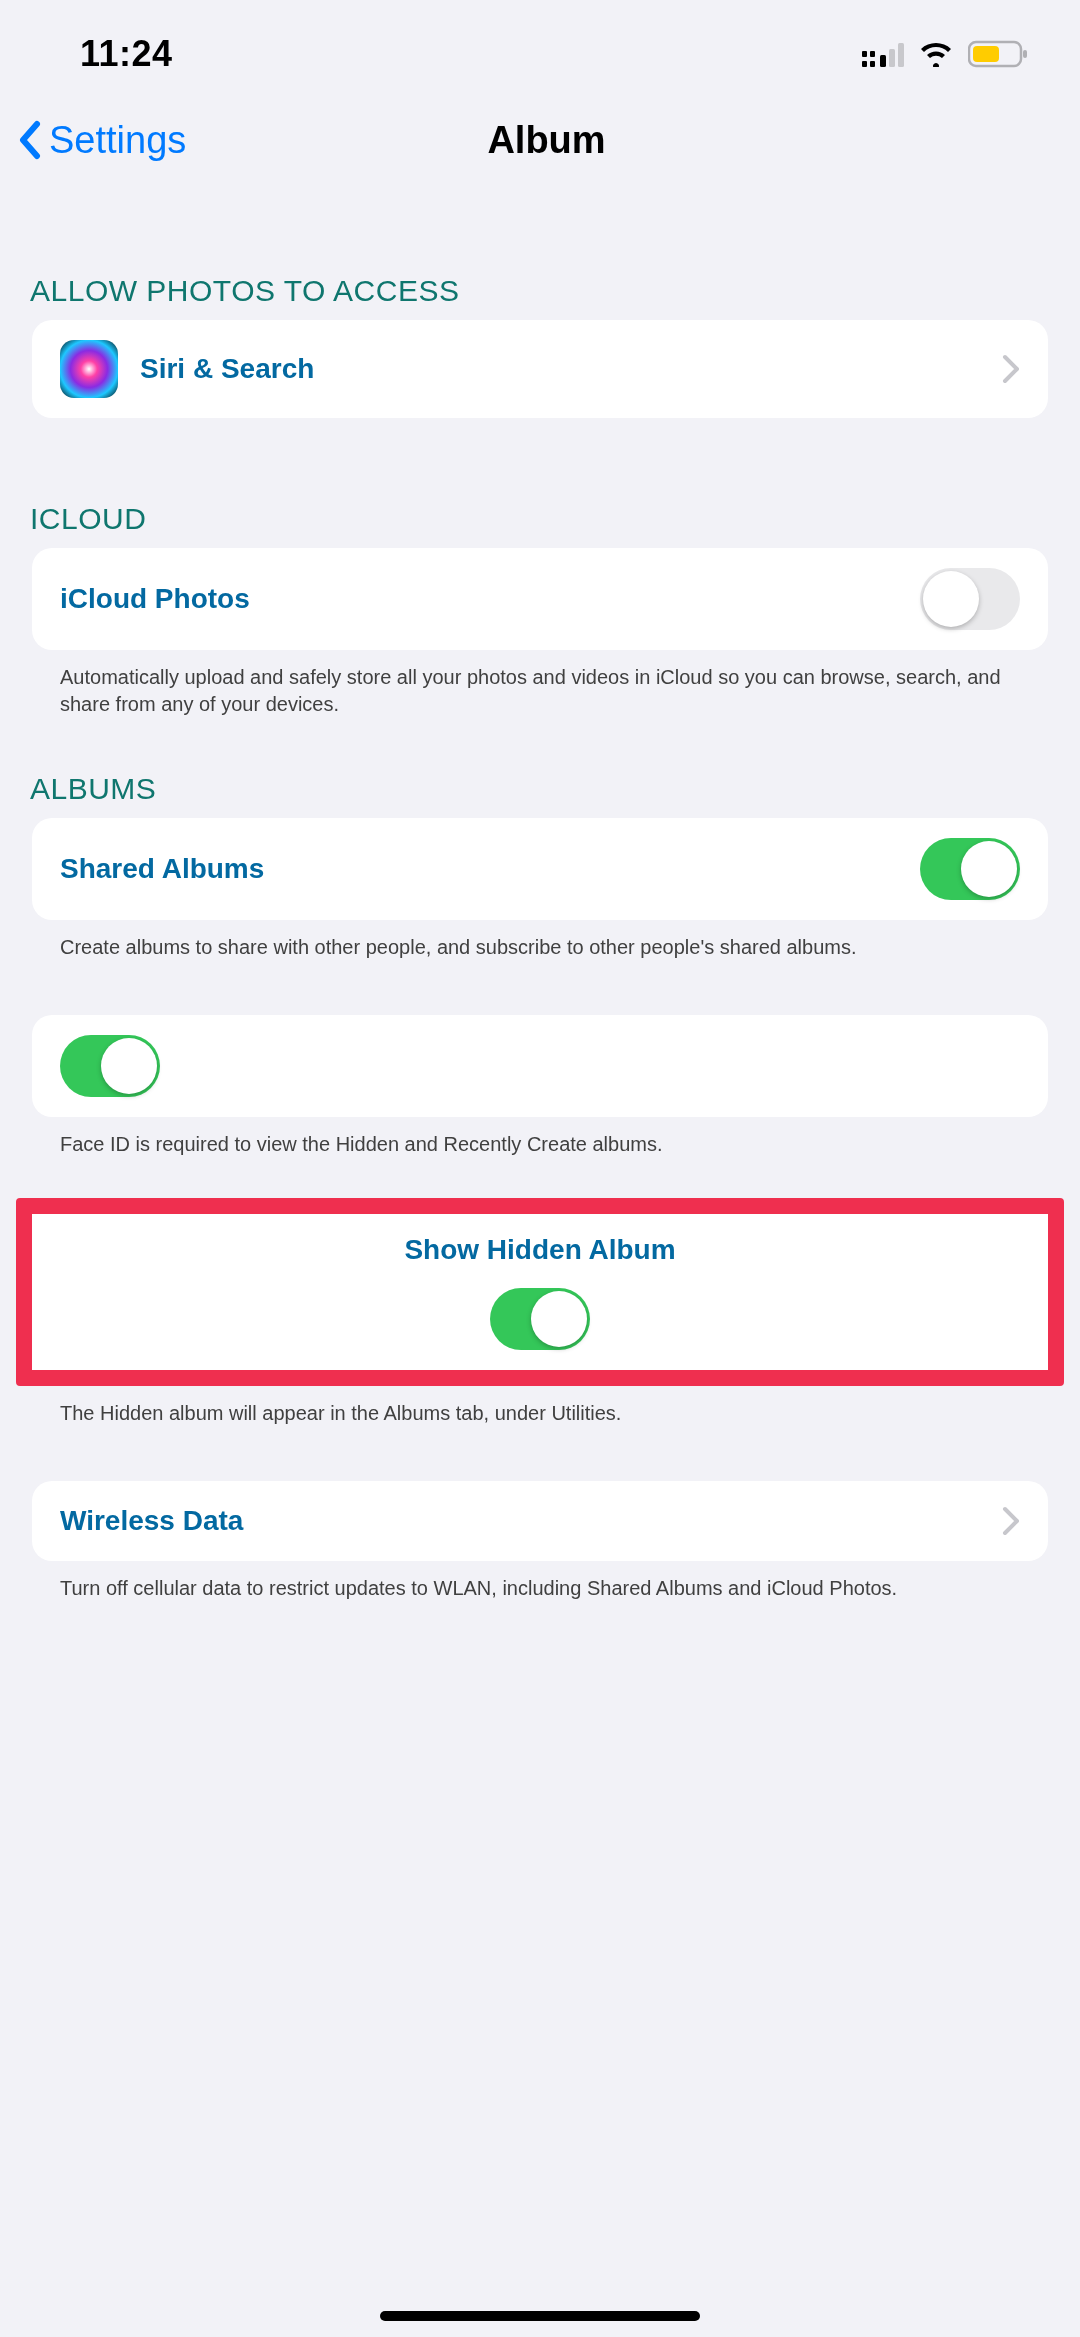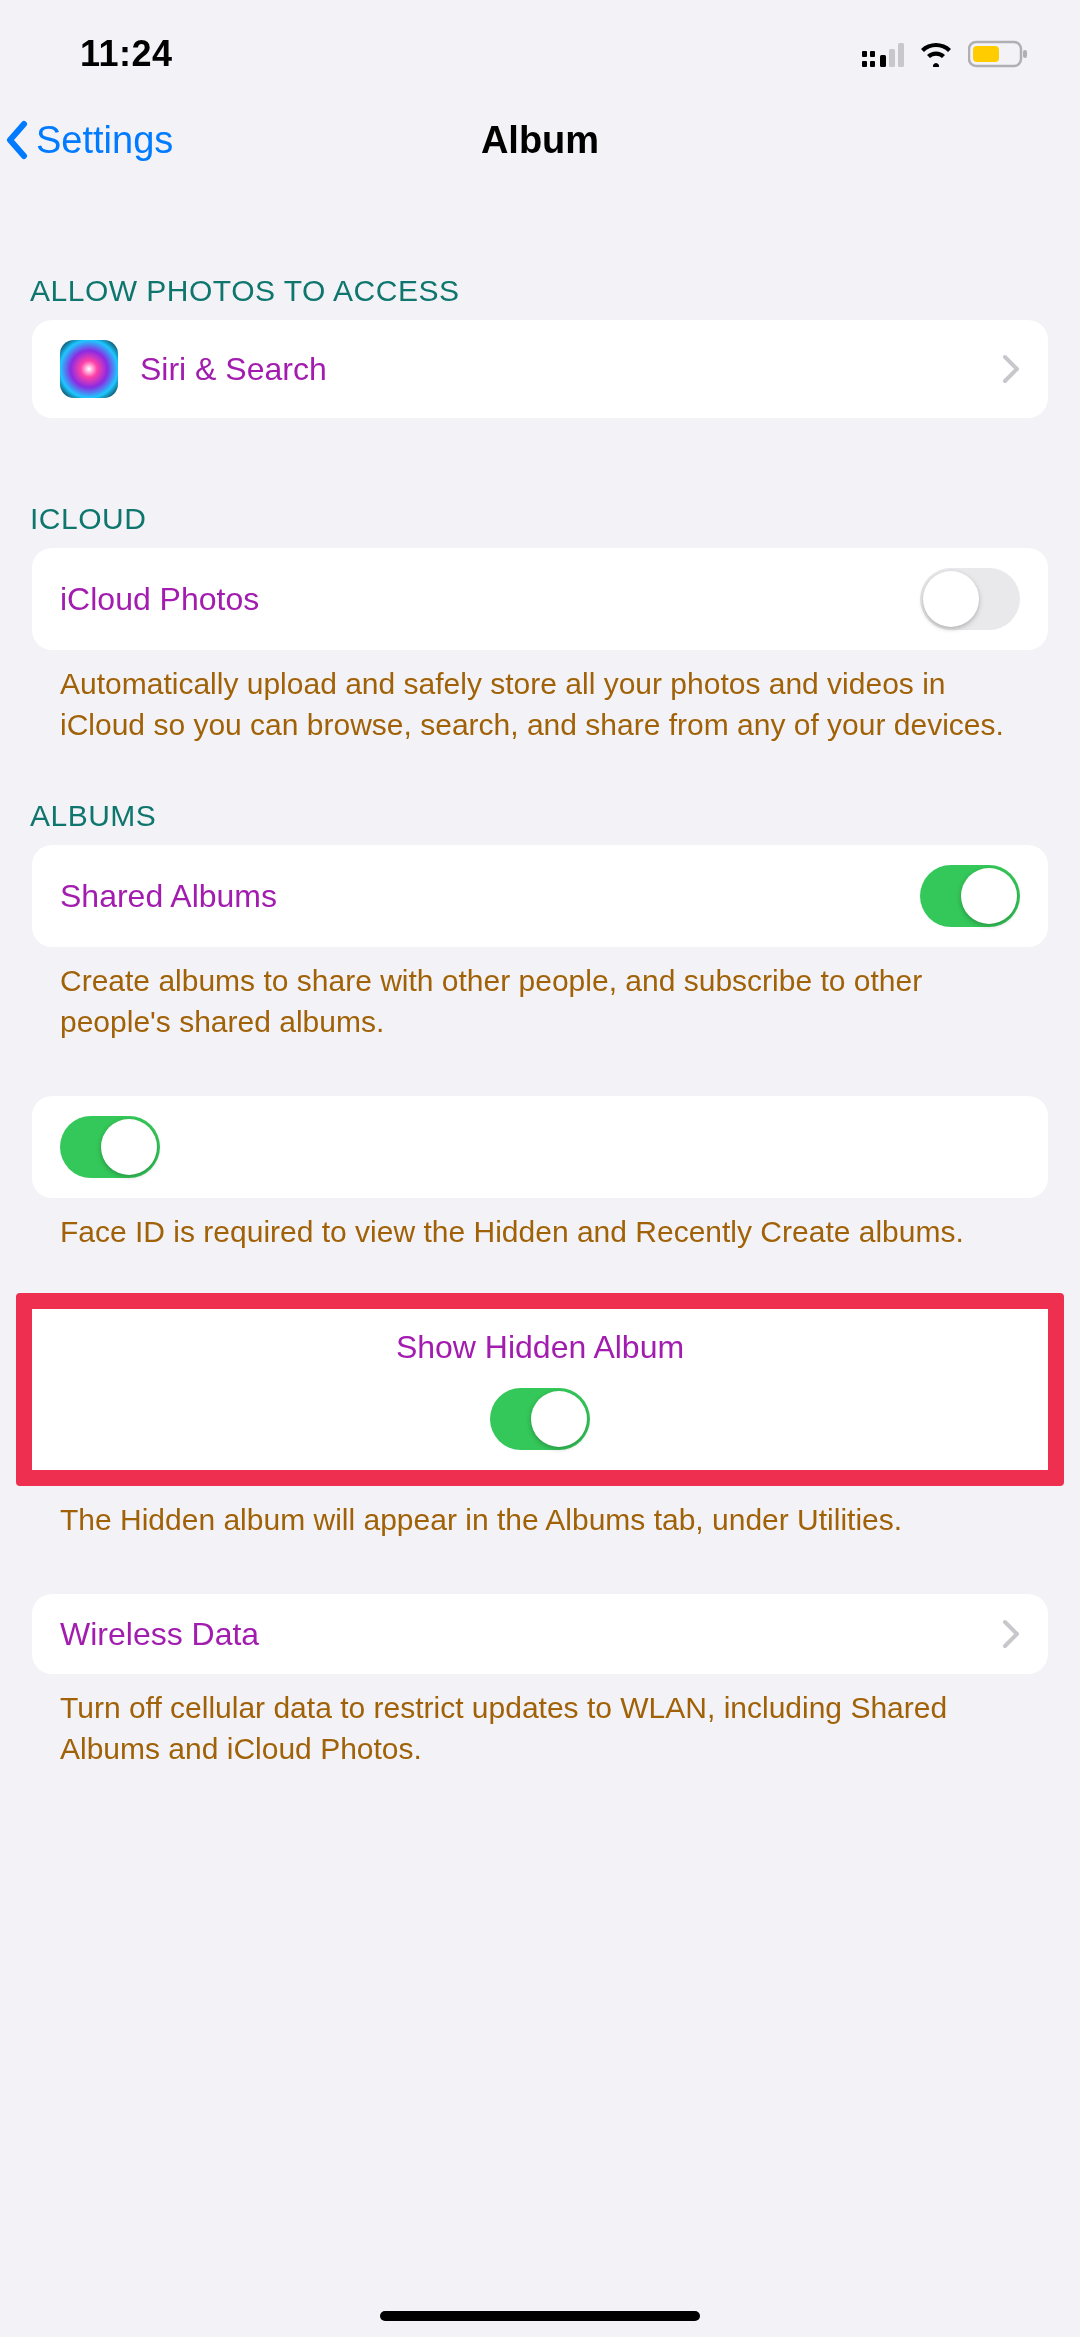--- a/index.html
+++ b/index.html
@@ -28,20 +28,21 @@
     display: flex;
     align-items: center;
     gap: 14px;
   }
   .nav-bar {
     display: flex;
     align-items: center;
     height: 100px;
     position: relative;
     padding: 0 4px;
+    margin-left: 13px;
   }
   .back-btn {
     display: flex;
     align-items: center;
     gap: 6px;
     color: #007aff;
     font-size: 38px;
     font-weight: 400;
   }
   .nav-title {
@@ -52,42 +53,42 @@
     font-weight: 600;
   }
   .section-header {
     padding: 0 60px 12px 30px;
     font-size: 30px;
     color: #0f766e;
     letter-spacing: 0.5px;
   }
   .section-footer {
     padding: 14px 60px 0 60px;
-    font-size: 30px;
-    color: #a16207;
+    font-size: 20px;
+    color: #404040;
     line-height: 1.35;
   }
   .group {
     margin: 0 32px;
     background: #fff;
     border-radius: 20px;
     overflow: hidden;
   }
   .row {
     display: flex;
     align-items: center;
     min-height: 80px;
     padding: 20px 28px;
     gap: 22px;
   }
   .row-label {
     flex: 1;
-    font-size: 32px;
-    font-weight: 400;
-    color: #a21caf;
+    font-size: 28px;
+    font-weight: 700;
+    color: #0369a1;
   }
   .siri-icon {
     width: 58px;
     height: 58px;
     border-radius: 14px;
     background: radial-gradient(circle at 50% 50%, #fff 0%, #ff41a6 20%, #8a2be2 45%, #1ec8ff 70%, #000 100%);
     flex-shrink: 0;
   }
   .chevron {
     color: #c7c7cc;

